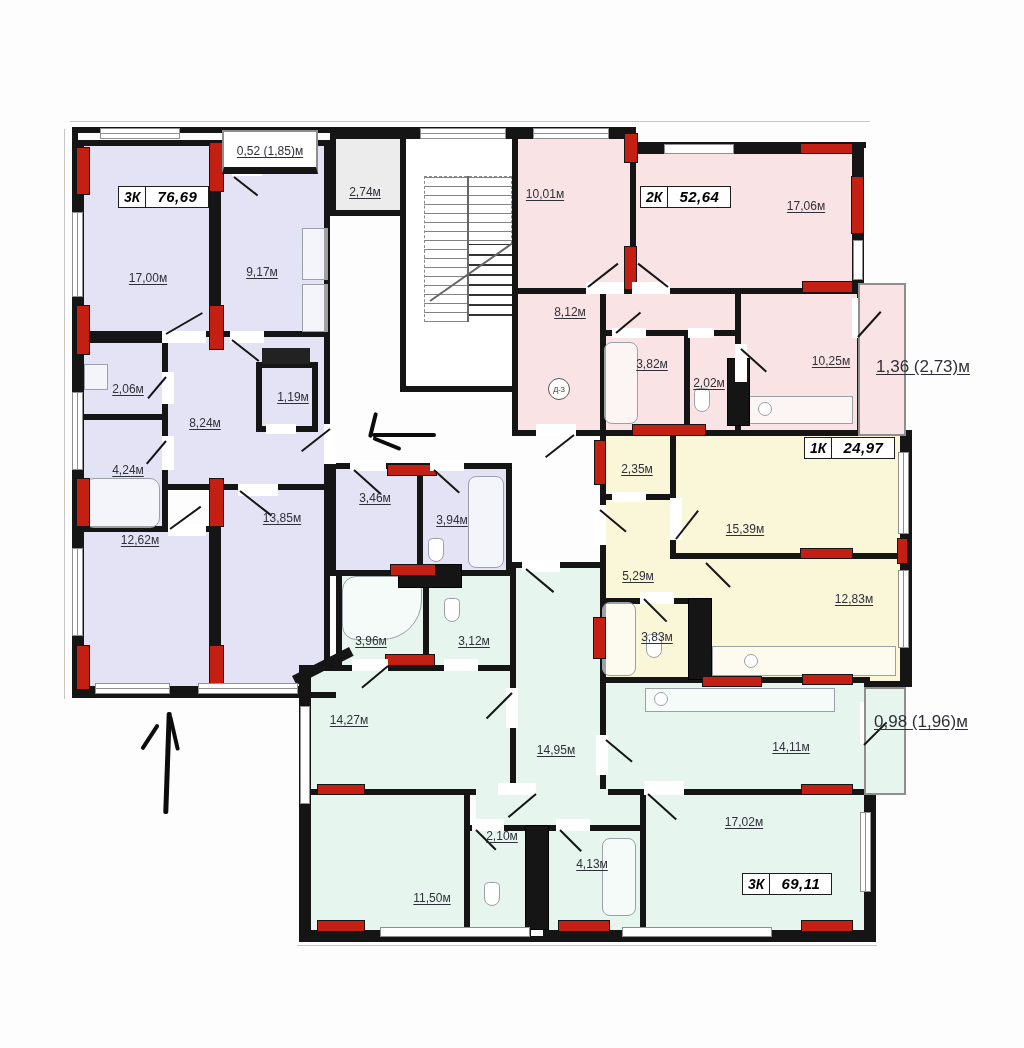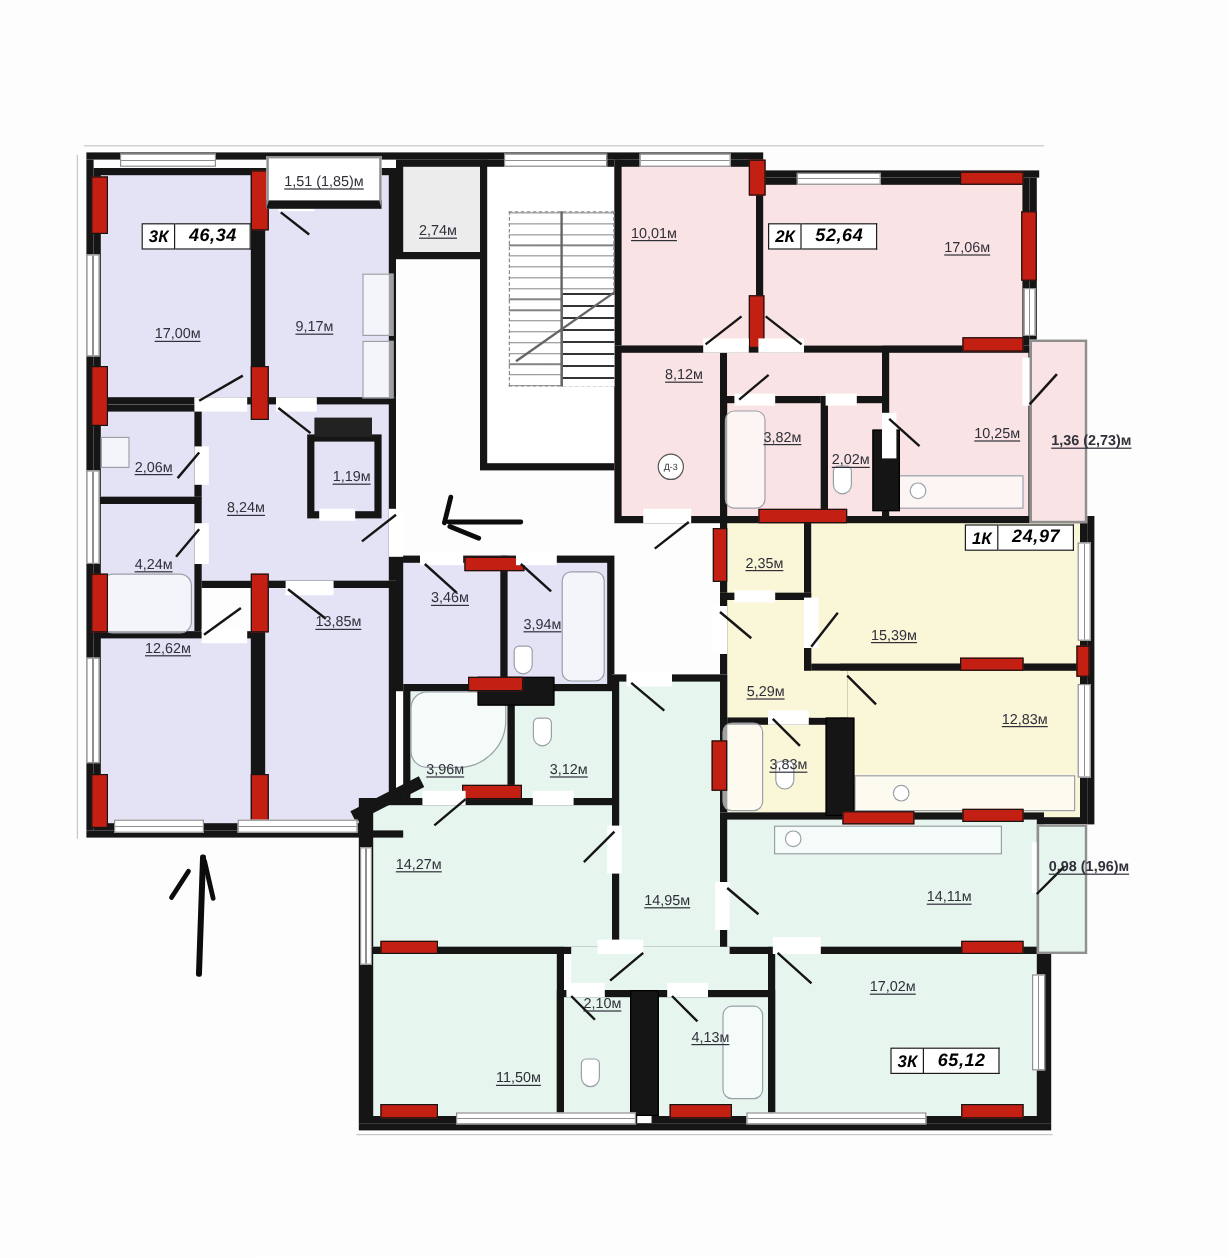--- a/index.html
+++ b/index.html
@@ -20,21 +20,21 @@
   .dg{background:#fff;z-index:5;}
   .dl{height:0;border-top:2.5px solid #151515;transform-origin:left center;z-index:6;}
   .fx{border:1.2px solid #9aa0a8;background:rgba(255,255,255,.6);z-index:3;}
   .wc{width:16px;height:24px;border:1.2px solid #9aa0a8;background:#fff;
       border-radius:5px 5px 9px 9px;z-index:3;}
   .sink{border:1.2px solid #9aa0a8;background:#fff;border-radius:50%;z-index:4;}
   .balc{z-index:6;border:2px solid #8f8f8f;border-bottom:7px solid #151515;}
   .balcr{z-index:6;border:2px solid #8f8f8f;}
   .lbl{transform:translate(-50%,-50%);font-size:12px;font-weight:500;color:#2f3039;
        text-decoration:underline;text-underline-offset:2px;white-space:nowrap;z-index:8;}
-  .lbl-l{font-size:12px;font-weight:700;color:#2f3039;text-decoration:underline;
+  .lbl-l{font-size:17px;font-weight:400;color:#2f3039;text-decoration:underline;
        text-underline-offset:2px;white-space:nowrap;z-index:8;transform:translate(0,-50%);}
   .tag{display:flex;z-index:8;background:#fff;font-style:italic;}
   .tag-t{border:1.6px solid #1d1d1d;padding:0 5px;font-size:14px;font-weight:600;line-height:20px;}
   .tag-a{border:1.6px solid #1d1d1d;border-left:none;padding:0 11px;font-size:15px;
          font-weight:700;line-height:20px;letter-spacing:.5px;}
   .stairs{border:1.5px dashed #8a8a8a;z-index:3;
      background-image:repeating-linear-gradient(to bottom,rgba(110,110,110,.85) 0 1px,transparent 1px 9px);}
   .stairsolid{background:#fff;border-left:1.5px solid #555;z-index:3;
      background-image:repeating-linear-gradient(to bottom,#333 0 1.5px,transparent 1.5px 10px);}
   .stline{background:#666;z-index:3;}
@@ -247,38 +247,38 @@
   <div class="sink" style="left:744px;top:654px;width:14px;height:14px"></div>
   <div class="fx" style="left:342px;top:576px;width:80px;height:64px;border-radius:14px 14px 40px 14px"></div>
   <div class="wc" style="left:444px;top:598px"></div>
   <div class="fx" style="left:645px;top:688px;width:190px;height:24px"></div>
   <div class="sink" style="left:654px;top:692px;width:14px;height:14px"></div>
   <div class="fx" style="left:602px;top:838px;width:34px;height:78px;border-radius:8px"></div>
   <div class="wc" style="left:484px;top:882px"></div>
 
   <div class="tag" style="left:118px;top:186px">
     <span class="tag-t">3К</span>
-    <span class="tag-a">46,34</span>
+    <span class="tag-a">76,69</span>
   </div>
   <div class="tag" style="left:640px;top:186px">
     <span class="tag-t">2К</span>
     <span class="tag-a">52,64</span>
   </div>
   <div class="tag" style="left:804px;top:437px">
     <span class="tag-t">1К</span>
     <span class="tag-a">24,97</span>
   </div>
   <div class="tag" style="left:742px;top:873px">
     <span class="tag-t">3К</span>
-    <span class="tag-a">65,12</span>
+    <span class="tag-a">69,11</span>
   </div>
 
   <div class="lbl" style="left:148px;top:278px">17,00м</div>
   <div class="lbl" style="left:262px;top:272px">9,17м</div>
-  <div class="lbl" style="left:270px;top:151px">1,51 (1,85)м</div>
+  <div class="lbl" style="left:270px;top:151px">0,52 (1,85)м</div>
   <div class="lbl" style="left:365px;top:192px">2,74м</div>
   <div class="lbl" style="left:128px;top:389px">2,06м</div>
   <div class="lbl" style="left:205px;top:423px">8,24м</div>
   <div class="lbl" style="left:293px;top:397px">1,19м</div>
   <div class="lbl" style="left:128px;top:470px">4,24м</div>
   <div class="lbl" style="left:140px;top:540px">12,62м</div>
   <div class="lbl" style="left:282px;top:518px">13,85м</div>
   <div class="lbl" style="left:375px;top:498px">3,46м</div>
   <div class="lbl" style="left:452px;top:520px">3,94м</div>
   <div class="lbl" style="left:545px;top:194px">10,01м</div>

